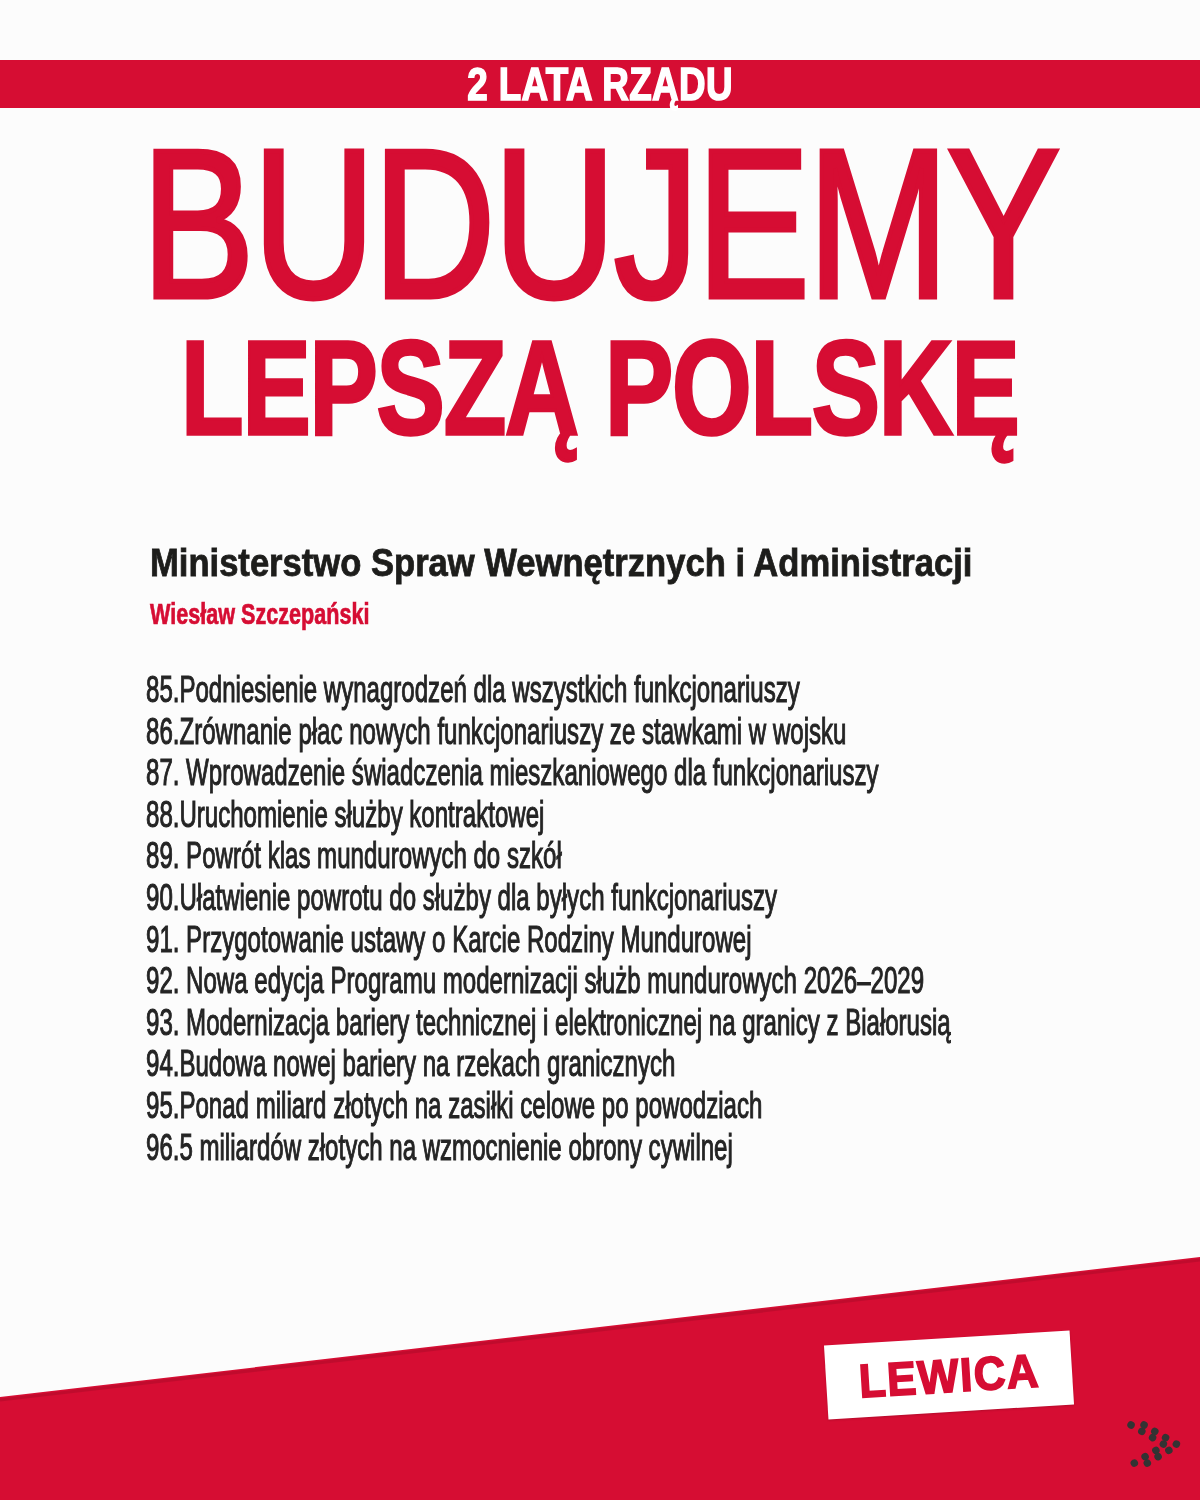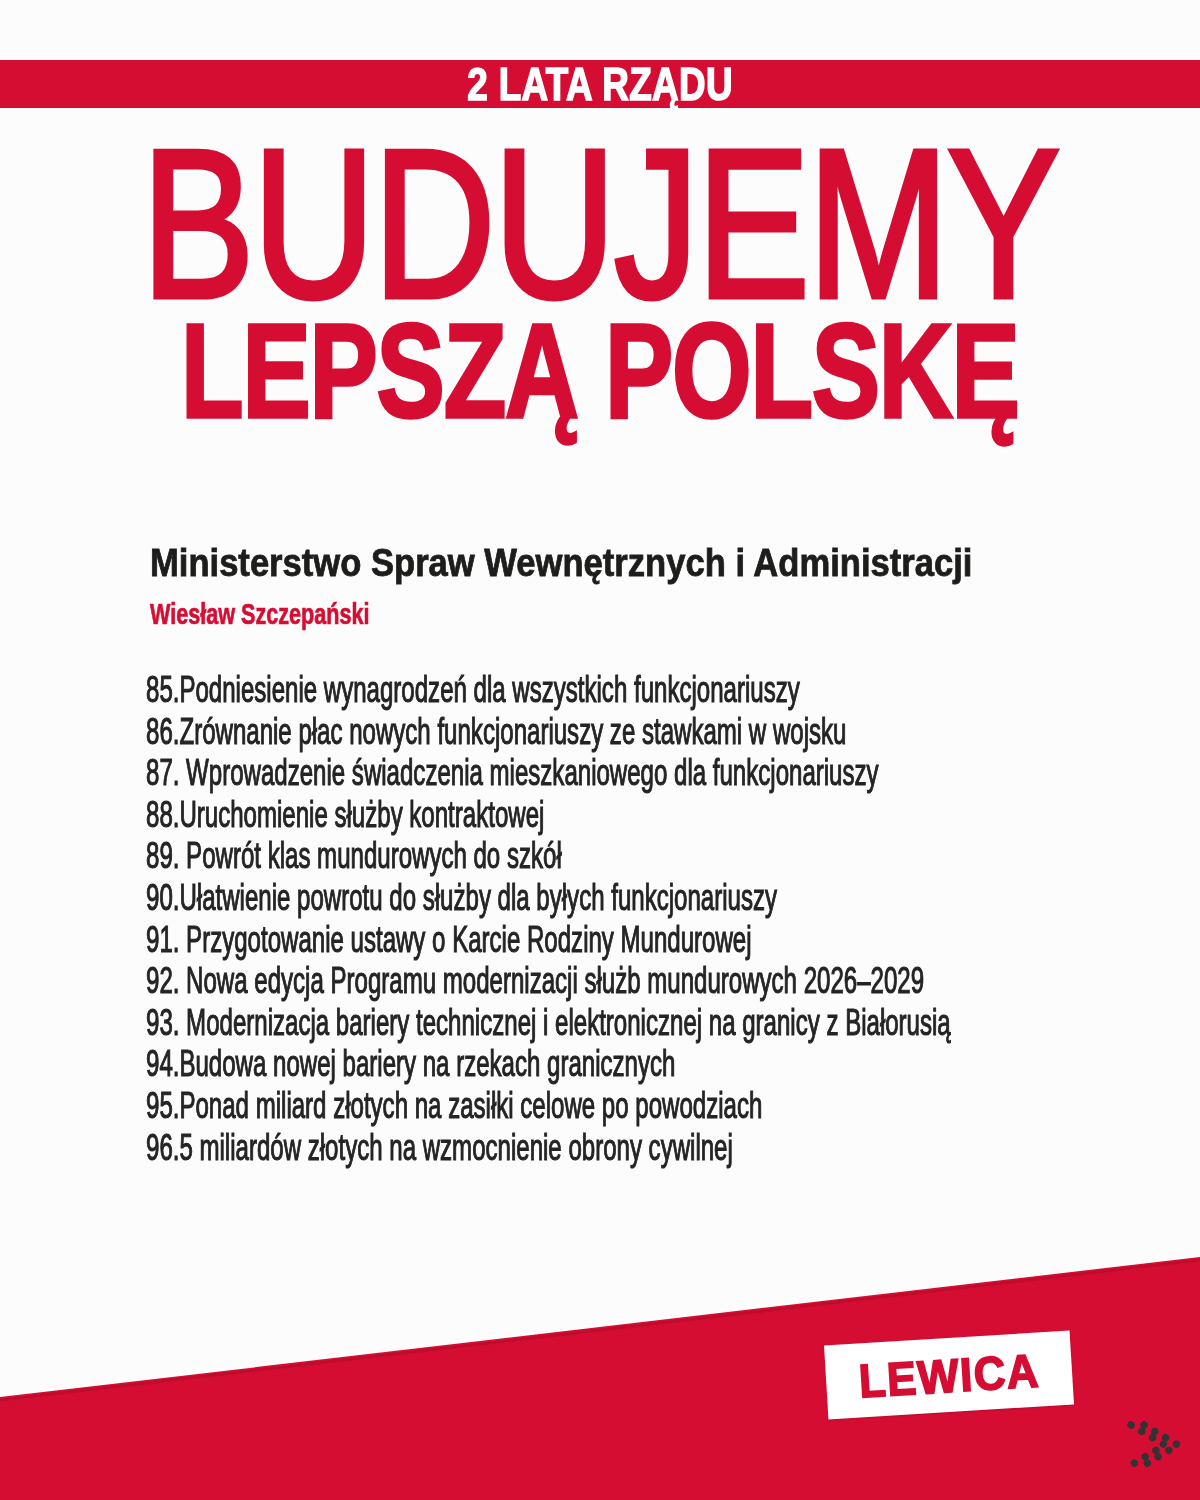--- a/index.html
+++ b/index.html
@@ -32,21 +32,21 @@
     -webkit-text-stroke:1.6px var(--white);
     letter-spacing:.5px;
     transform:scaleX(.8);
     white-space:nowrap;
   }
   
   .hline{position:absolute;left:0;right:0;text-align:center;color:var(--red);line-height:1;white-space:nowrap;}
   .hline .scale{display:inline-block;}
   .hline1{top:118px;font-size:212px;font-weight:400;-webkit-text-stroke:5px var(--red);letter-spacing:-0.012em;}
   .hline1 .scale{transform:scaleX(.80);}
-  .hline2{top:305px;font-size:133px;font-weight:700;-webkit-text-stroke:3.4px var(--red);letter-spacing:-0.012em;}
+  .hline2{top:322px;font-size:133px;font-weight:700;-webkit-text-stroke:3.4px var(--red);letter-spacing:-0.012em;}
   .hline2 .scale{transform:scaleX(.77);}
   
   .ministry-title{
     position:absolute;left:150px;top:543px;
     font-size:38px;font-weight:700;color:var(--dark);
     -webkit-text-stroke:.8px var(--dark);
     transform:scaleX(.91);transform-origin:left top;
     white-space:nowrap;line-height:1.1;
   }
   .minister-name{

